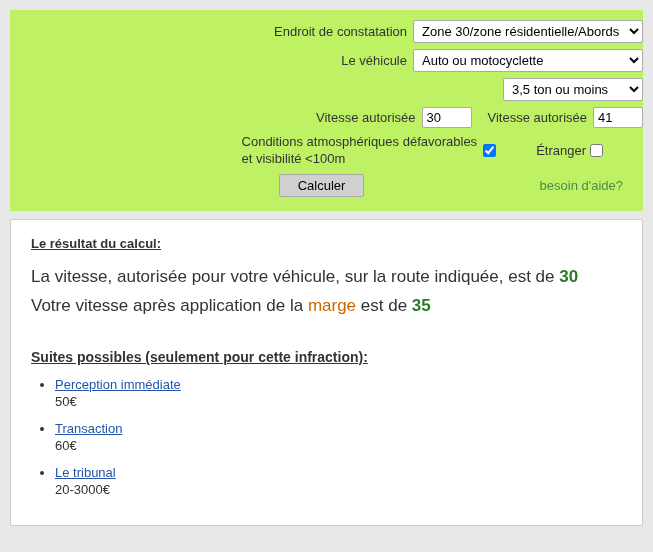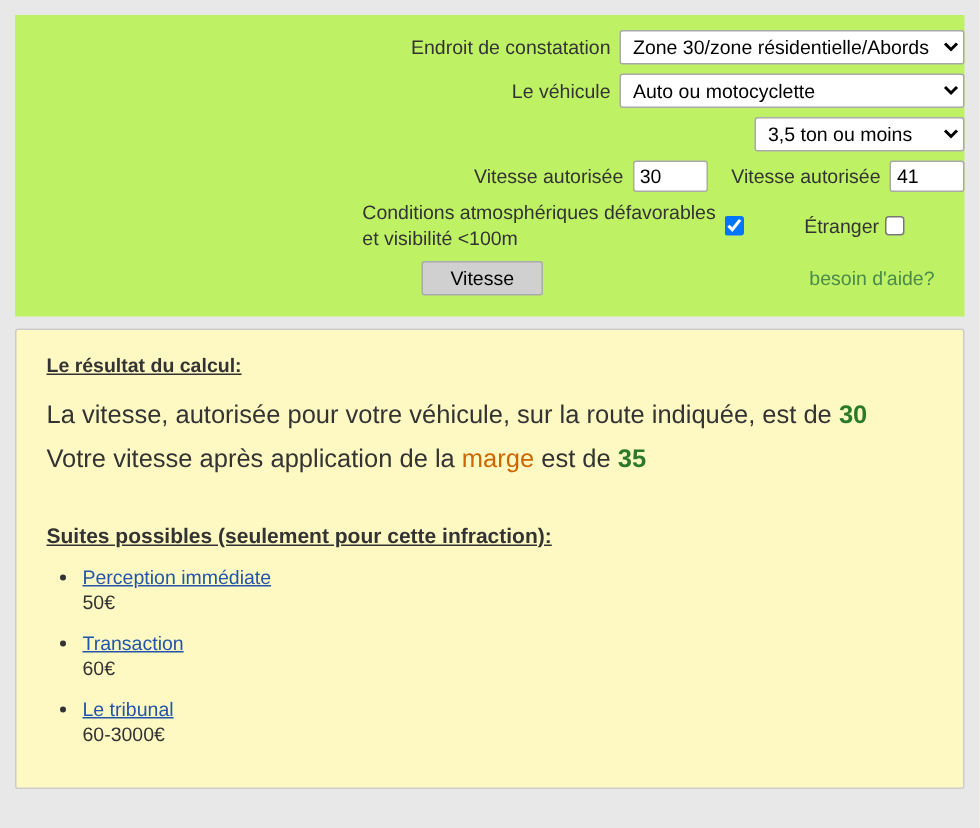--- a/index.html
+++ b/index.html
@@ -88,21 +88,21 @@
       border-radius: 2px;
     }
     .help-link {
       color: #4a8a4a;
       font-size: 13px;
       text-decoration: none;
       margin-left: auto;
       padding-right: 10px;
     }
     .result-box {
-      background: #fef9c3;
+      background: #ffffff;
       border: 1px solid #ccc;
       padding: 16px 20px;
       margin-top: 8px;
       border-radius: 2px;
     }
     .result-title {
       font-weight: bold;
       text-decoration: underline;
       font-size: 13px;
       margin-bottom: 12px;
@@ -192,21 +192,21 @@
     <input type="checkbox" checked="" style="margin-right: 40px;">
     <div class="etranger-group">
       <span>Étranger</span>
       <input type="checkbox" style="">
     </div>
   </div>
 
   <div class="calc-and-help">
     <div style="flex:1"></div>
     <div class="calc-center">
-      <button class="calc-button">Vitesse</button>
+      <button class="calc-button">Calculer</button>
     </div>
     <div style="flex:1; text-align:right;">
       <a href="#" class="help-link" style="color:#4a8a4a;">besoin d'aide?</a>
     </div>
   </div>
 
 </div>
 
 <div class="result-box">
   <div class="result-title">Le résultat du calcul:</div>
@@ -222,16 +222,16 @@
     <li>
       <a href="#">Perception immédiate</a>
       <span class="suite-amount">50€</span>
     </li>
     <li>
       <a href="#">Transaction</a>
       <span class="suite-amount">60€</span>
     </li>
     <li>
       <a href="#">Le tribunal</a>
-      <span class="suite-amount">60-3000€</span>
+      <span class="suite-amount">20-3000€</span>
     </li>
   </ul>
 </div>
 
 </body></html>

